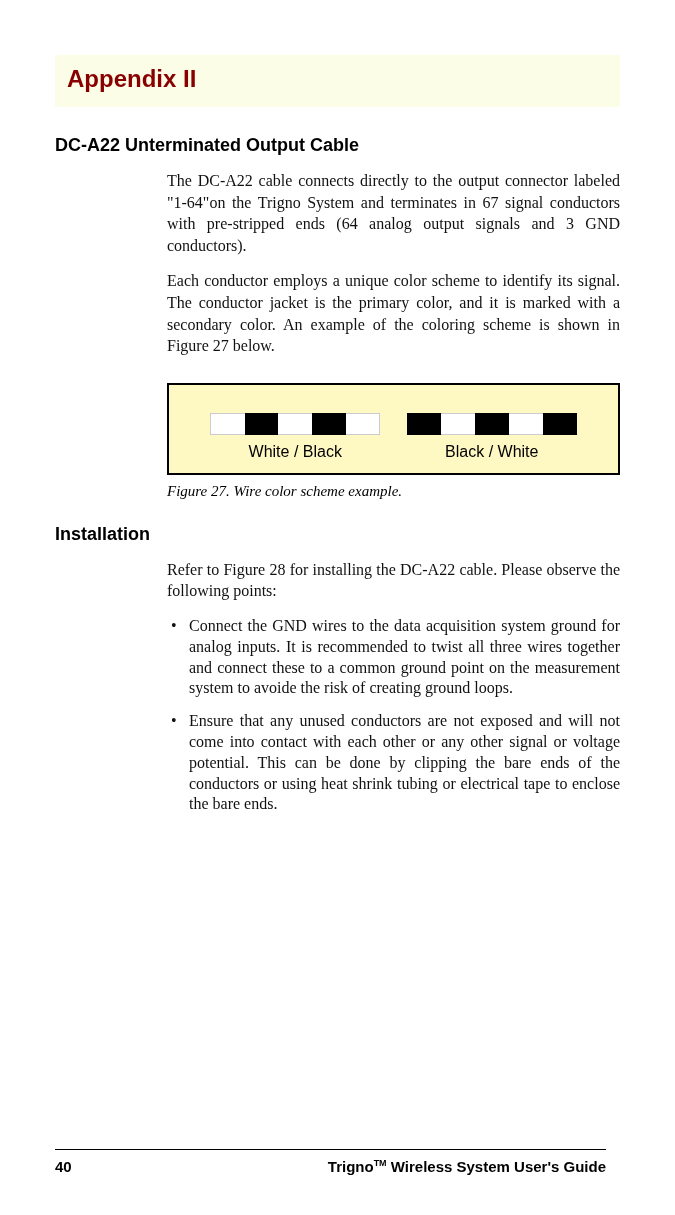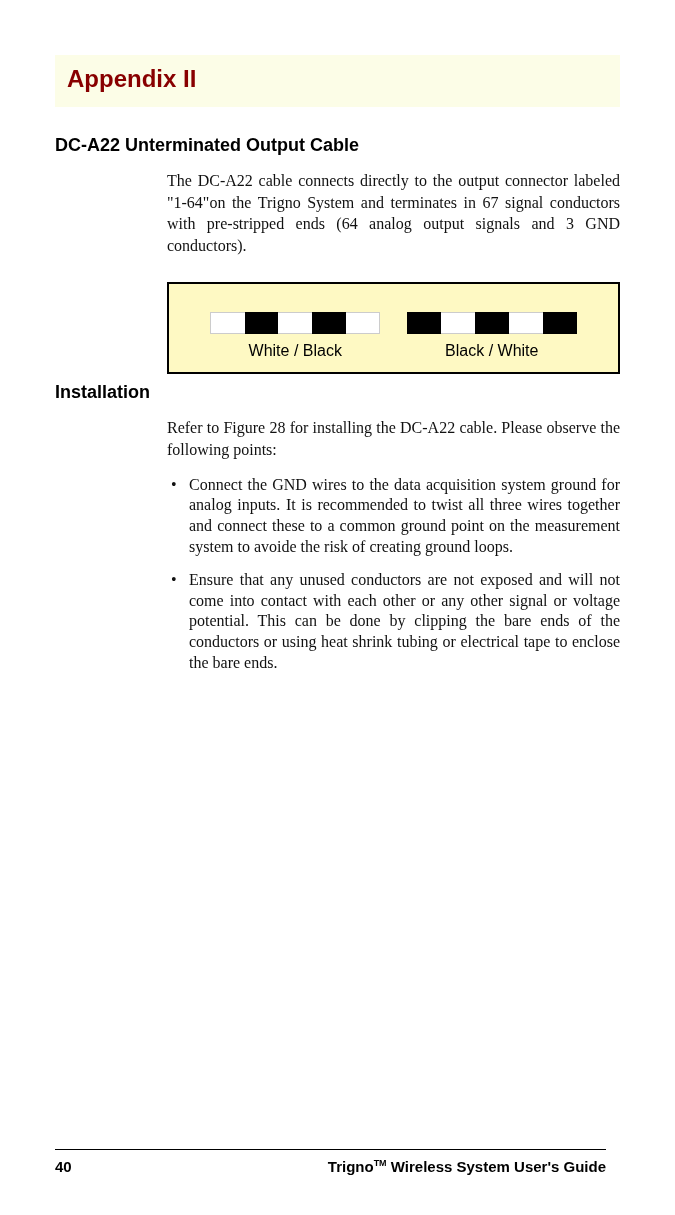--- a/index.html
+++ b/index.html
@@ -125,20 +125,21 @@
 <body>
 
 <div class="appendix-header">
   <div class="appendix-title">Appendix II</div>
 </div>
 
 <div class="section-heading">DC-A22 Unterminated Output Cable</div>
 
 <div class="body-block">
   <p class="para">The DC-A22 cable connects directly to the output connector labeled "1-64"on the Trigno System and terminates in 67 signal conductors with pre-stripped ends (64 analog output signals and 3 GND conductors).</p>
+  <p class="para">Each conductor employs a unique color scheme to identify its signal. The conductor jacket is the primary color, and it is marked with a secondary color. An example of the coloring scheme is shown in Figure 27 below.</p>
 
   <div class="figure-box">
     <div class="swatch-row">
       <div class="swatch swatch-a">
         <span class="sw-white"></span>
           <span class="sw-black"></span>
           <span class="sw-white"></span>
           <span class="sw-black"></span>
           <span class="sw-white"></span>
       </div>
@@ -148,20 +149,21 @@
           <span class="sw-black"></span>
           <span class="sw-white"></span>
           <span class="sw-black"></span>
       </div>
     </div>
     <div class="swatch-labels">
       <span>White / Black</span>
       <span>Black / White</span>
     </div>
   </div>
+  <div class="figure-caption">Figure 27. Wire color scheme example.</div>
 </div>
 
 <div class="section-heading">Installation</div>
 
 <div class="body-block">
   <p class="para">Refer to Figure 28 for installing the DC-A22 cable. Please observe the following points:</p>
   <ul class="bullet-list">
     <li>Connect the GND wires to the data acquisition system ground for analog inputs.  It is recommended to twist all three wires together and connect these to a common ground point on the measurement system to avoide the risk of creating ground loops.</li>
     <li>Ensure that any unused conductors are not exposed and will not come into contact with each other or any other signal or voltage potential.  This can be done by clipping the bare ends of the conductors or using heat shrink tubing or electrical tape to enclose the bare ends.</li>
   </ul>

